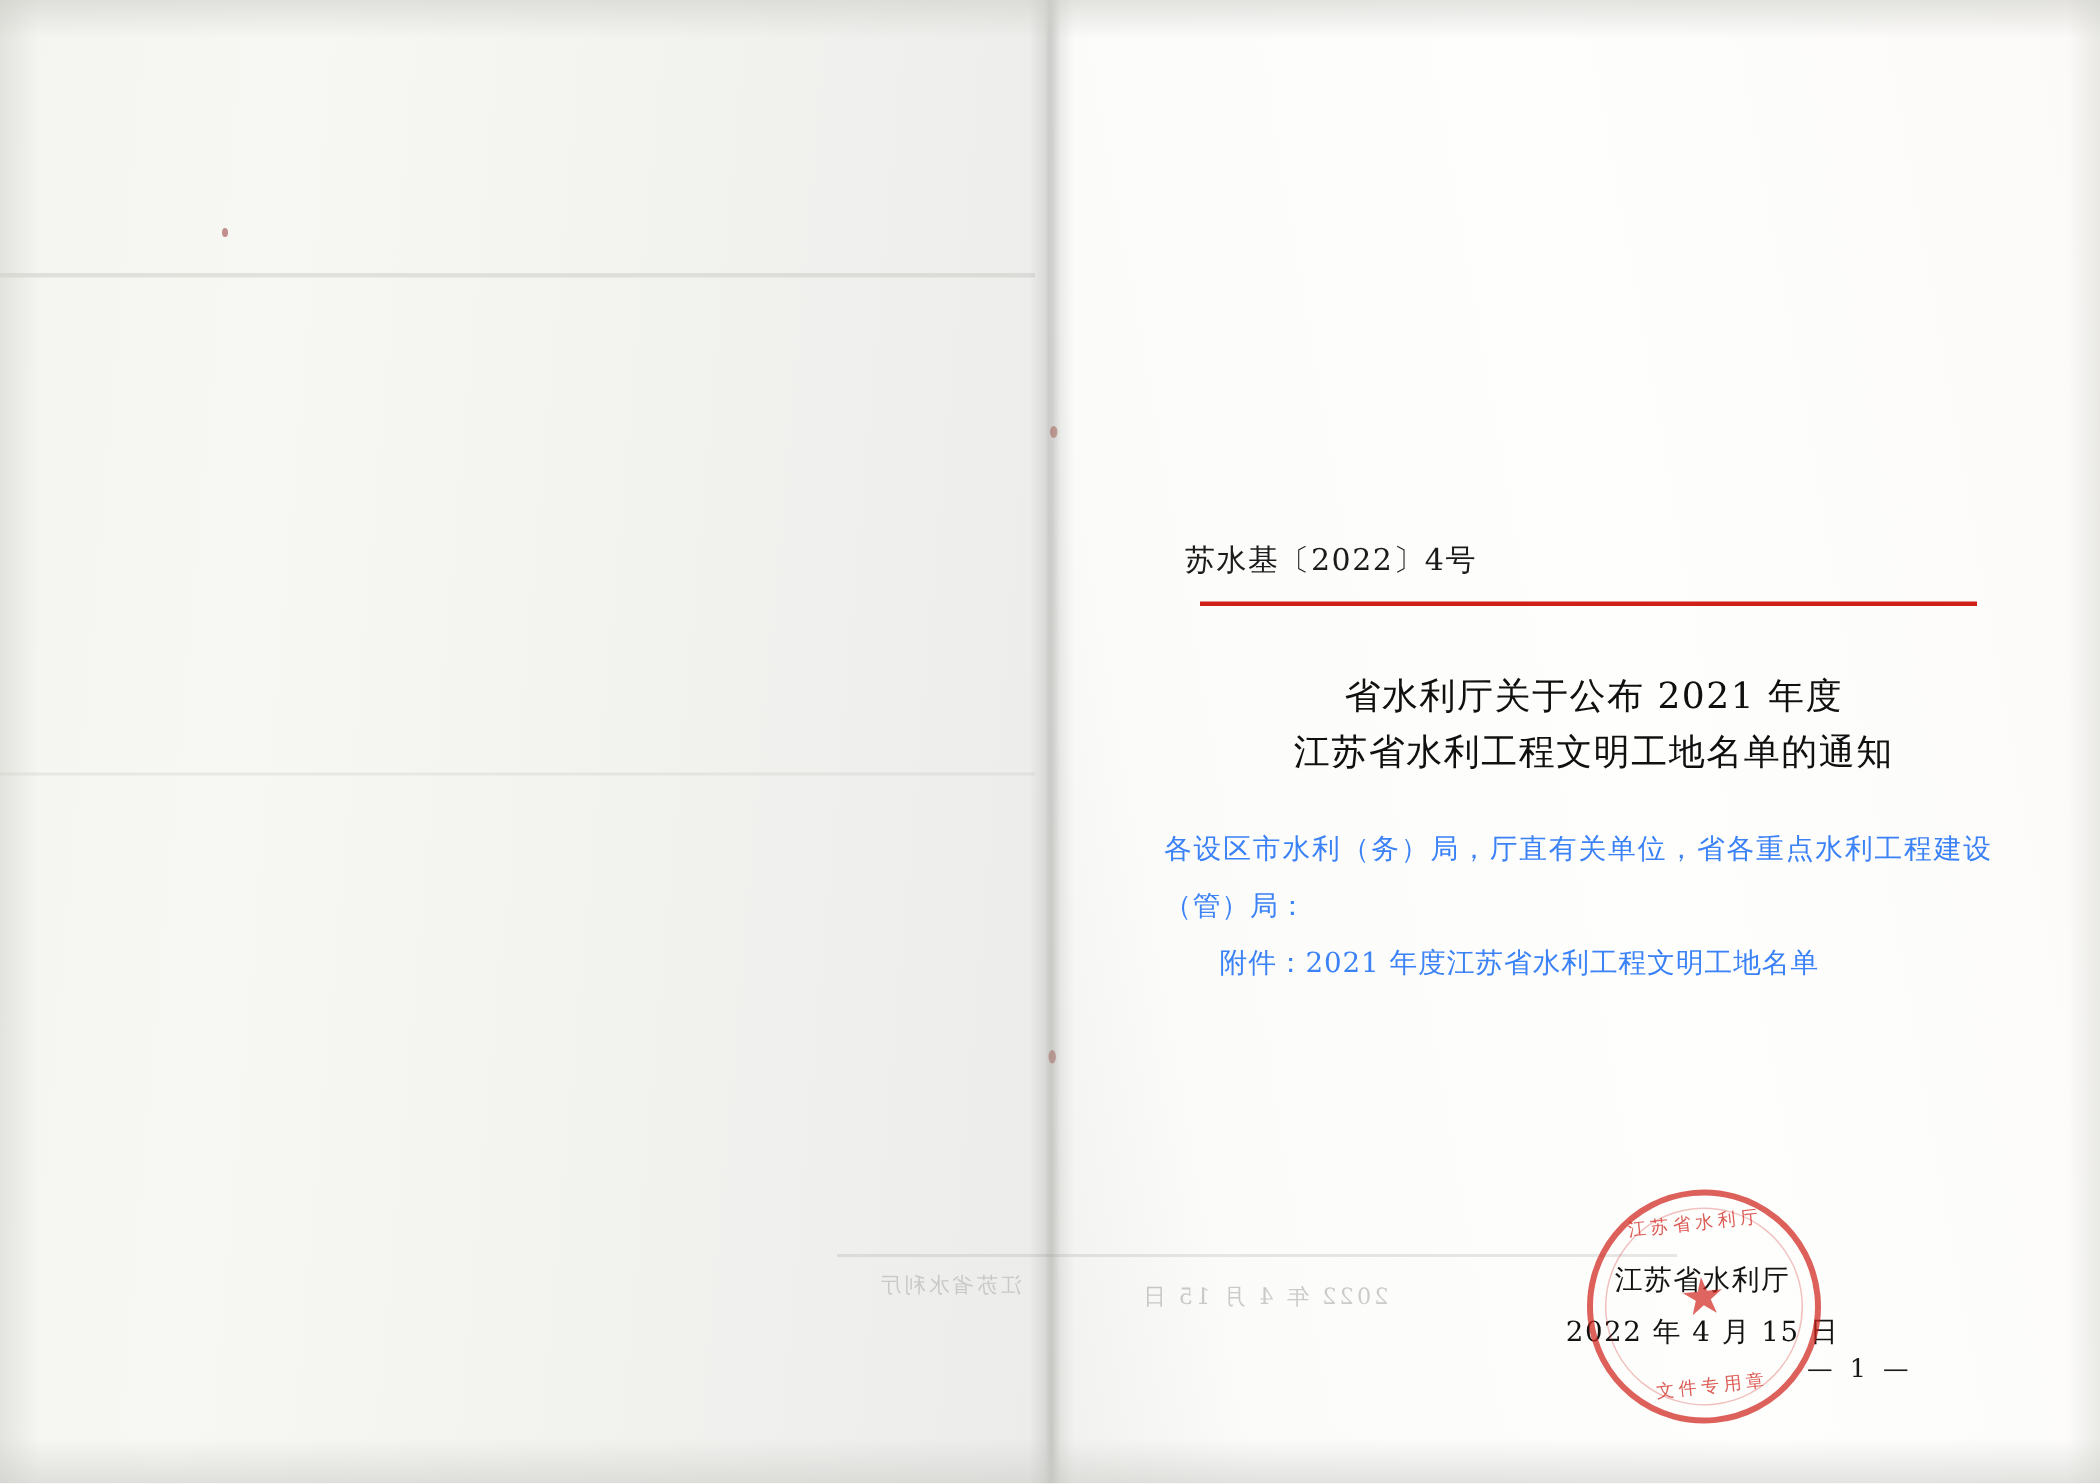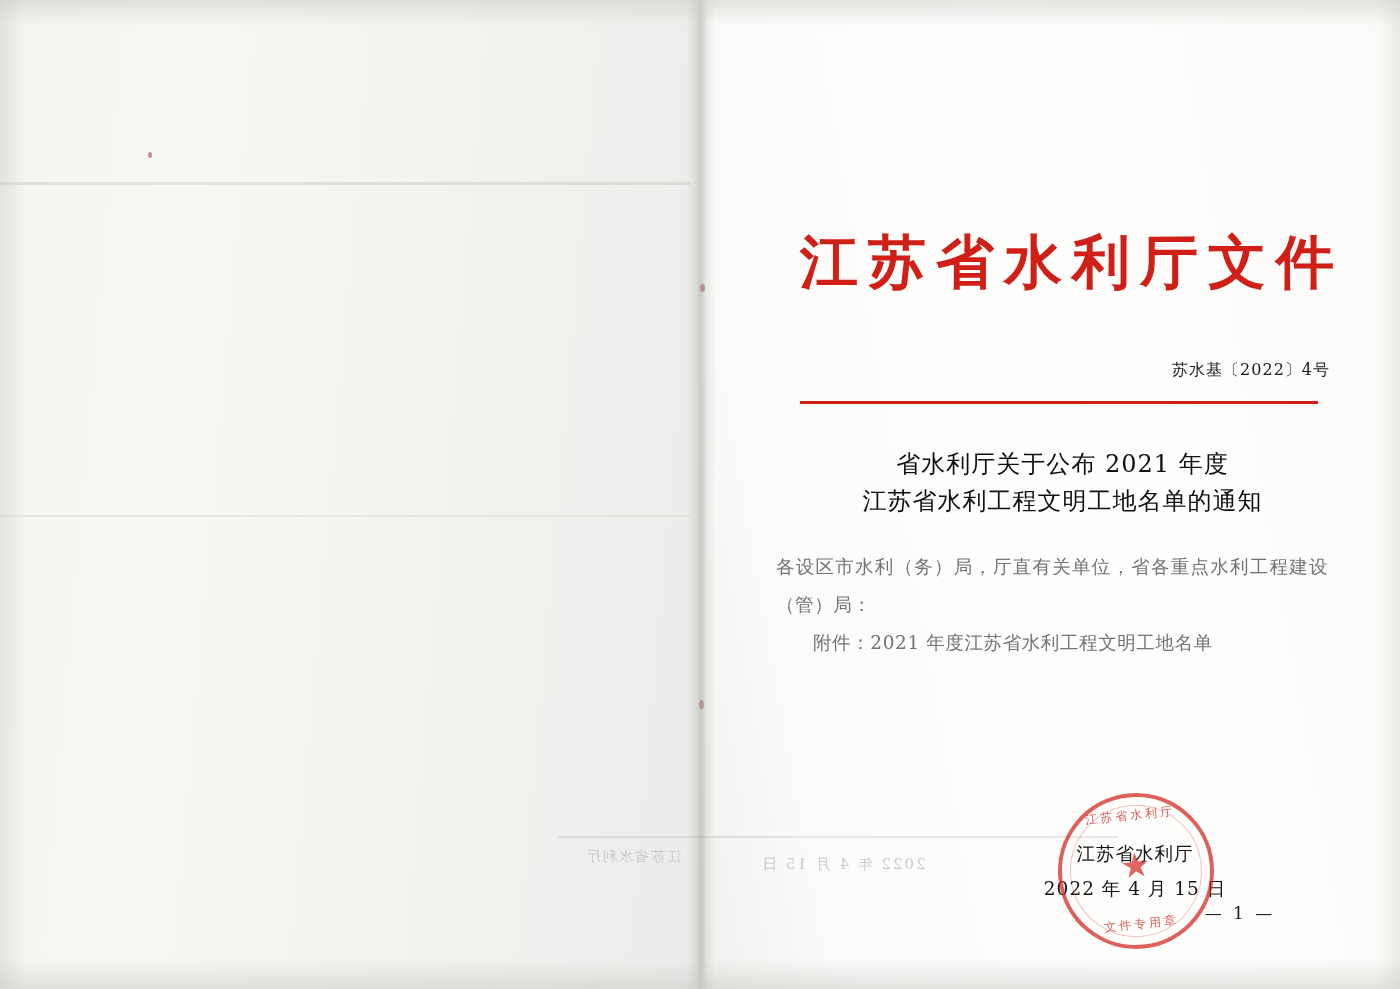--- a/index.html
+++ b/index.html
@@ -87,22 +87,22 @@
     line-height: 1.2;
     white-space: nowrap;
     text-indent: 10px;
   }
 
   .doc-number {
     position: absolute;
     left: 790px;
     top: 360px;
     width: 540px;
-    text-align: right;
-    font-size: 16px;
+    text-align: left;
+    font-size: 20px;
     color: #1b1b1b;
     letter-spacing: 1px;
   }
   .red-rule {
     position: absolute;
     left: 800px;
     top: 401px;
     width: 518px;
     height: 3px;
     background: #cf1f17;
@@ -122,21 +122,21 @@
     letter-spacing: 1px;
   }
 
   
   .doc-body {
     position: absolute;
     left: 776px;
     top: 548px;
     width: 552px;
     font-size: 18.5px;
-    color: #737373;
+    color: #3b82f6;
     line-height: 2.05;
     letter-spacing: 0.6px;
     text-align: justify;
   }
   .doc-body p { margin: 0; }
   .indent2 { text-indent: 2em; }
 
   
   .sign-block {
     position: absolute;
@@ -241,23 +241,20 @@
 
   <div class="edge-shadow-top"></div>
   <div class="edge-shadow-bottom"></div>
   <div class="edge-shadow-left"></div>
   <div class="edge-shadow-right"></div>
 
   <div class="bleed-line"></div>
   <div class="bleed bleed-date">2022 年 4 月 15 日</div>
   <div class="bleed bleed-org">江苏省水利厅</div>
 
-  <div class="doc-header">
-    <div class="org-title">江苏省水利厅文件</div>
-  </div>
 
   <div class="doc-number">苏水基〔2022〕4号</div>
   <div class="red-rule"></div>
 
   <div class="doc-title">
     <div>省水利厅关于公布 2021 年度</div>
     <div>江苏省水利工程文明工地名单的通知</div>
   </div>
 
   <div class="doc-body">

